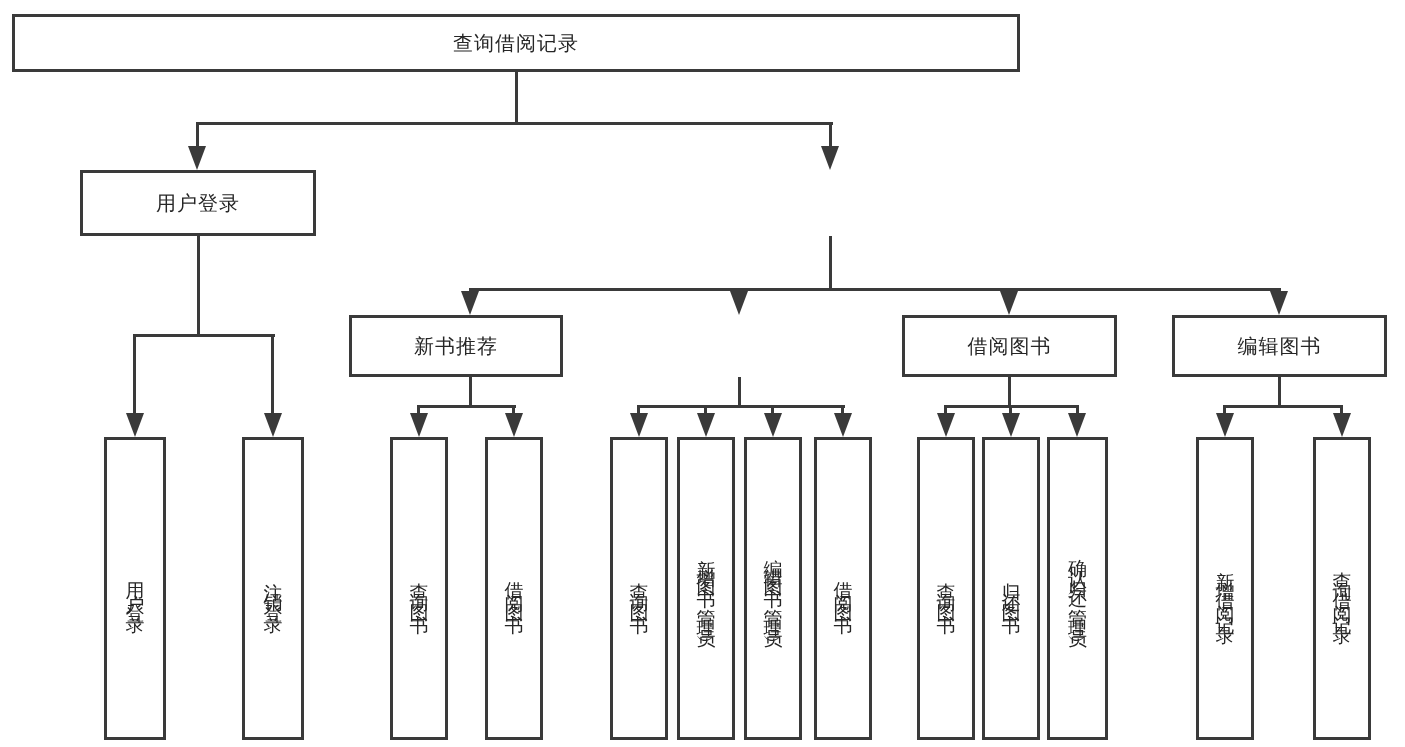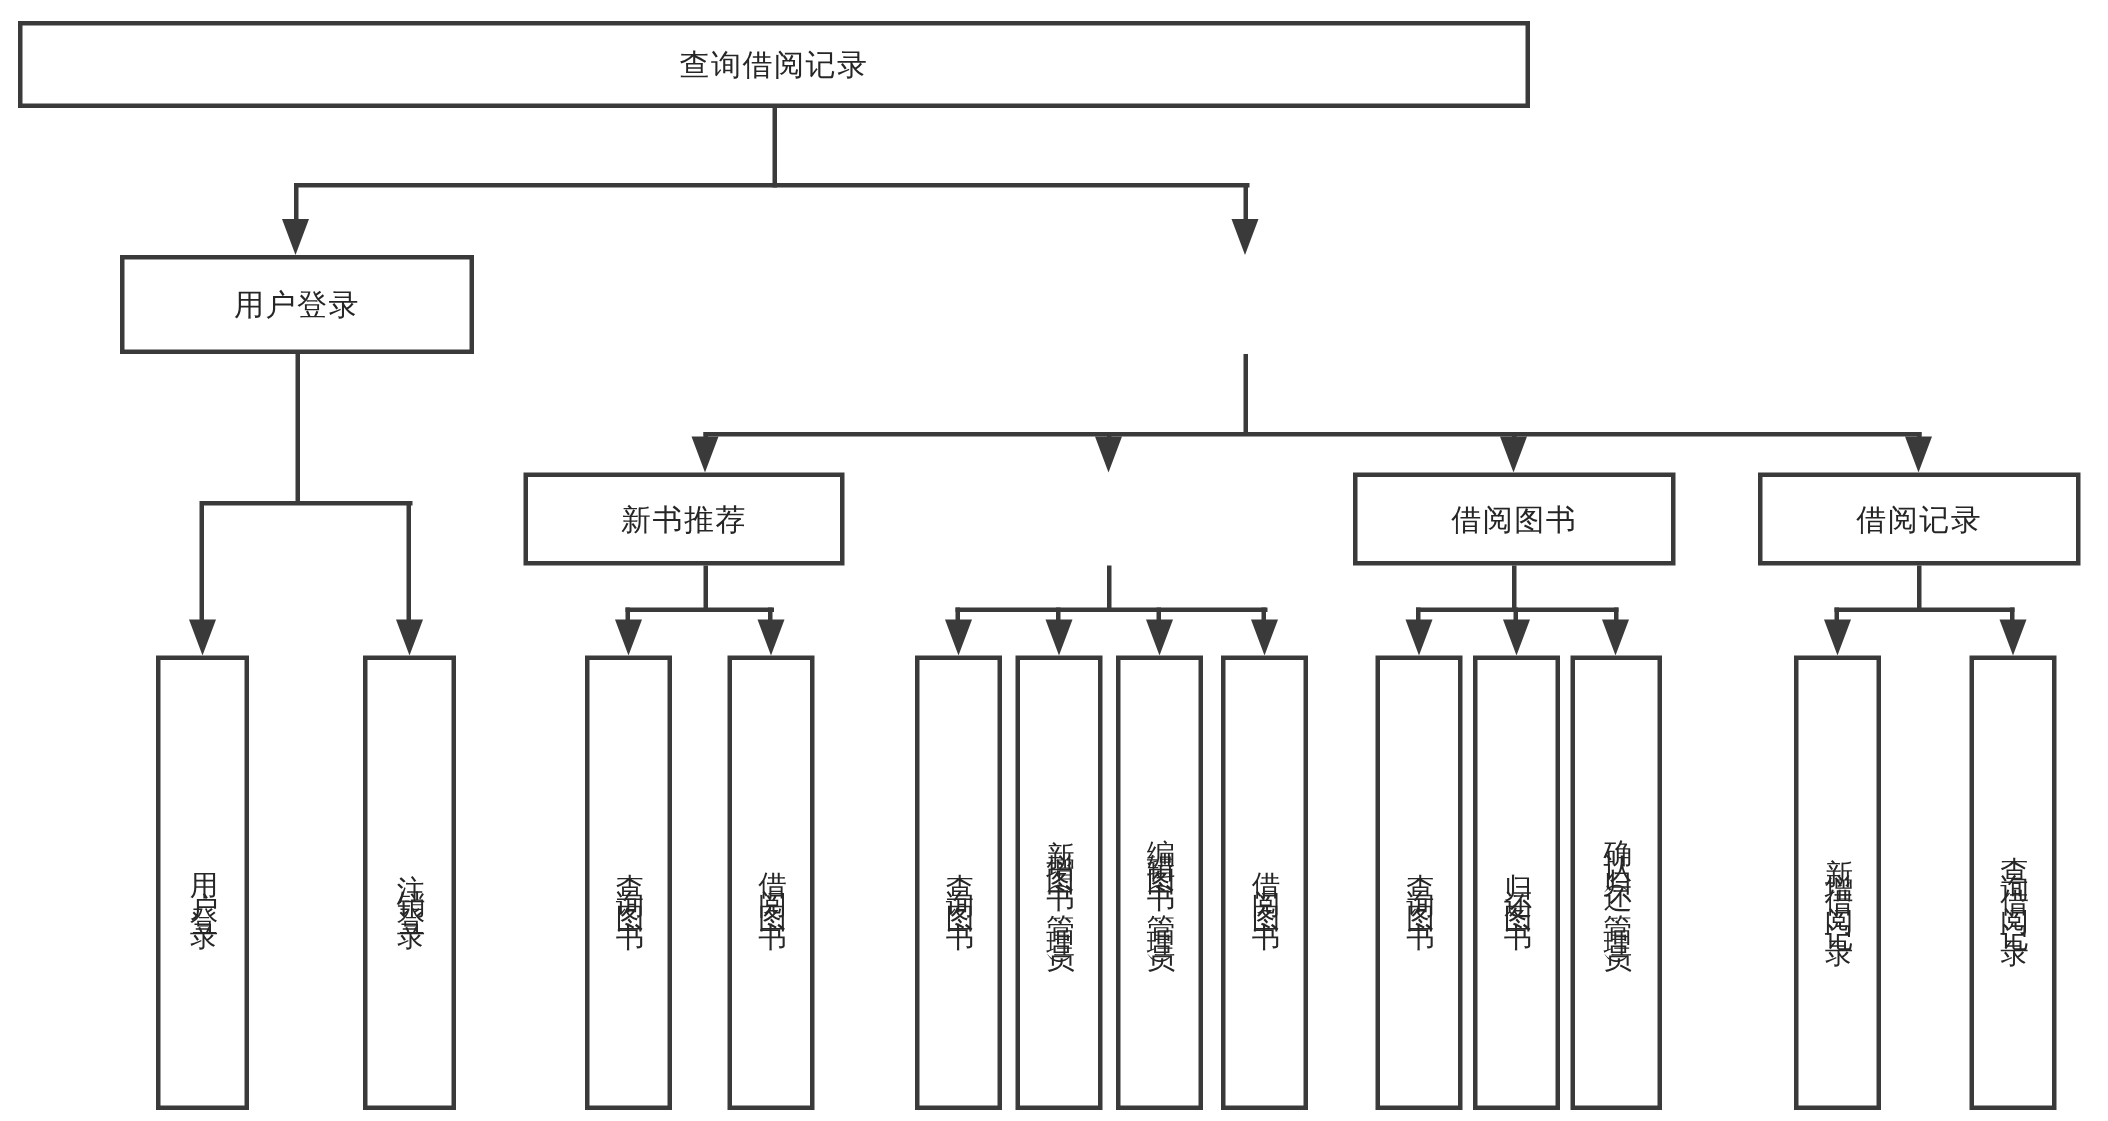--- a/index.html
+++ b/index.html
@@ -82,21 +82,21 @@
   <div class="arrow" style="left:461px; top:291px;"></div>
   <div class="vline" style="left:738px; top:288px; height:6px;"></div>
   <div class="arrow" style="left:730px; top:291px;"></div>
   <div class="vline" style="left:1008px; top:288px; height:6px;"></div>
   <div class="arrow" style="left:1000px; top:291px;"></div>
   <div class="vline" style="left:1278px; top:288px; height:6px;"></div>
   <div class="arrow" style="left:1270px; top:291px;"></div>
 
   <div class="box" style="left:349px; top:315px; width:214px; height:62px;">新书推荐</div>
   <div class="box" style="left:902px; top:315px; width:215px; height:62px;">借阅图书</div>
-  <div class="box" style="left:1172px; top:315px; width:215px; height:62px;">借阅记录</div>
+  <div class="box" style="left:1172px; top:315px; width:215px; height:62px;">编辑图书</div>
 
   <div class="vline" style="left:469px; top:377px; height:30px;"></div>
   <div class="hline" style="left:417px; top:405px; width:99px;"></div>
   <div class="vline" style="left:417px; top:405px; height:10px;"></div>
   <div class="arrow" style="left:410px; top:413px;"></div>
   <div class="vline" style="left:512px; top:405px; height:10px;"></div>
   <div class="arrow" style="left:505px; top:413px;"></div>
 
   <div class="vline" style="left:738px; top:377px; height:30px;"></div>
   <div class="hline" style="left:637px; top:405px; width:208px;"></div>

